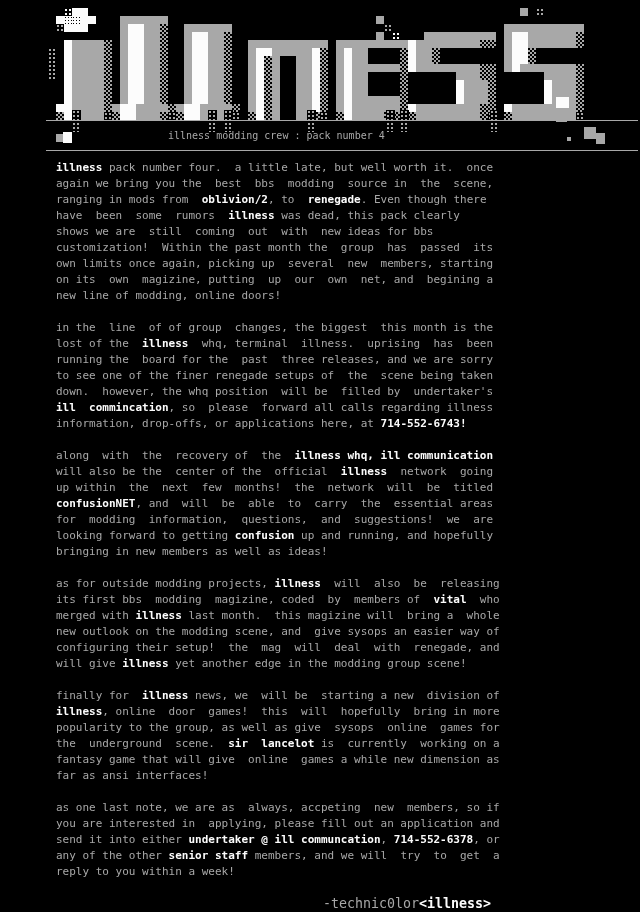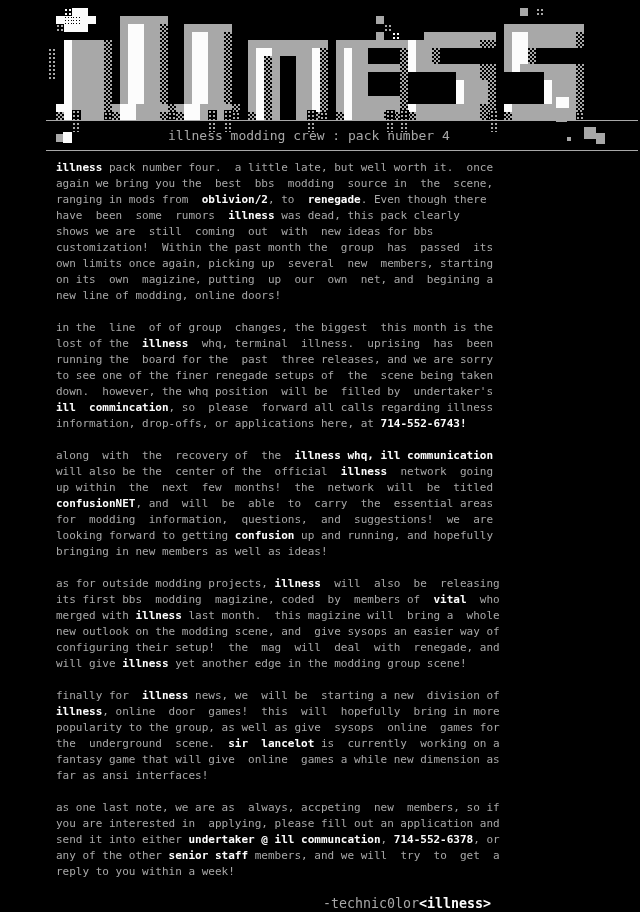--- a/index.html
+++ b/index.html
@@ -18,21 +18,21 @@
   .cw{background:#fcfcfc;}
   .cd{background:repeating-conic-gradient(#a8a8a8 0% 25%, #000 25% 50%);background-size:4px 4px;}
   .cl{background-color:#000;background-image:radial-gradient(#a8a8a8 36%, rgba(0,0,0,0) 37%);background-size:4px 4px;}
   .cv{background-color:#000;background-image:radial-gradient(#fcfcfc 36%, rgba(0,0,0,0) 37%);background-size:4px 4px;}
   .cx{background-color:#fcfcfc;background-image:radial-gradient(#000 36%, rgba(0,0,0,0) 37%);background-size:3px 3px;}
   .divider{position:absolute;left:46px;width:592px;height:1px;background:#a8a8a8;}
   .d1{top:120px;}
   .d2{top:150px;}
   .tagline{
     position:absolute;left:168px;top:128px;height:16px;
-    font-size:13px;line-height:16px;color:#a8a8a8;white-space:pre;
+    font-size:10px;line-height:16px;color:#a8a8a8;white-space:pre;
   }
   .drip{position:absolute;width:9px;background-color:#000;
     background-image:radial-gradient(#a8a8a8 36%, rgba(0,0,0,0) 37%);background-size:4px 4px;}
   .deco{position:absolute;}
   
   #body-text{
     position:absolute;left:56px;top:160px;
     font-size:11px;line-height:16px;color:#a8a8a8;white-space:pre;
   }
   .para{margin:0 0 16px 0;}

